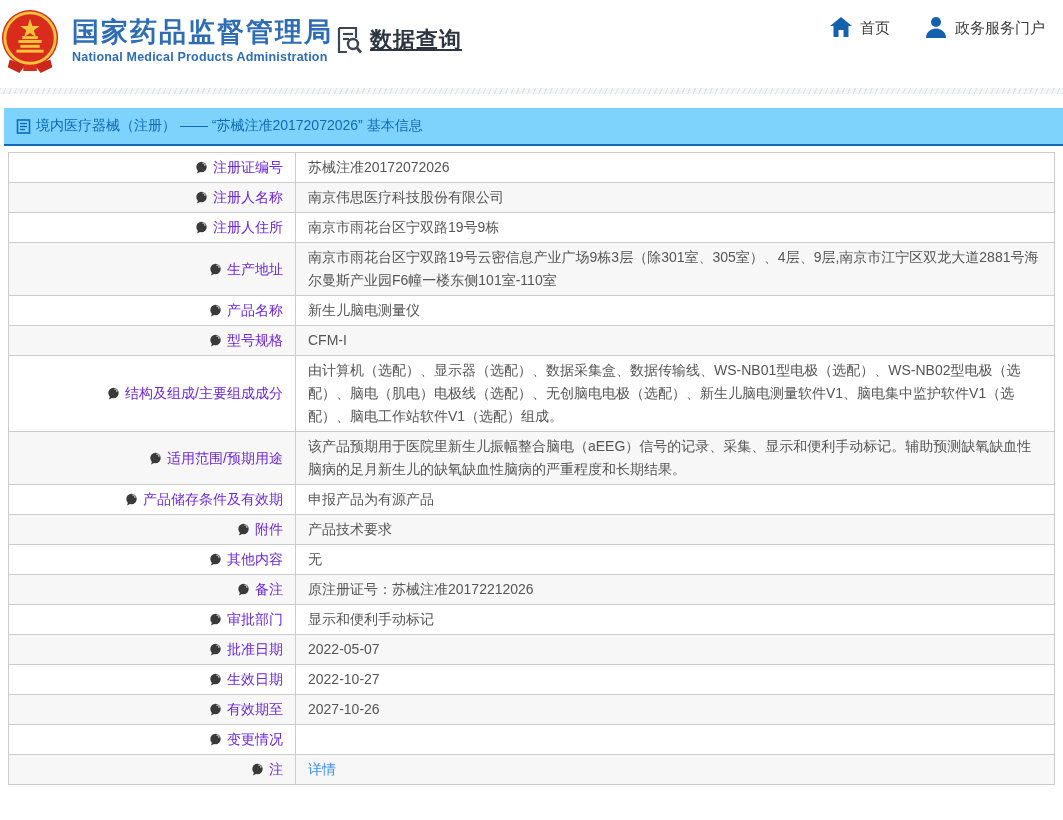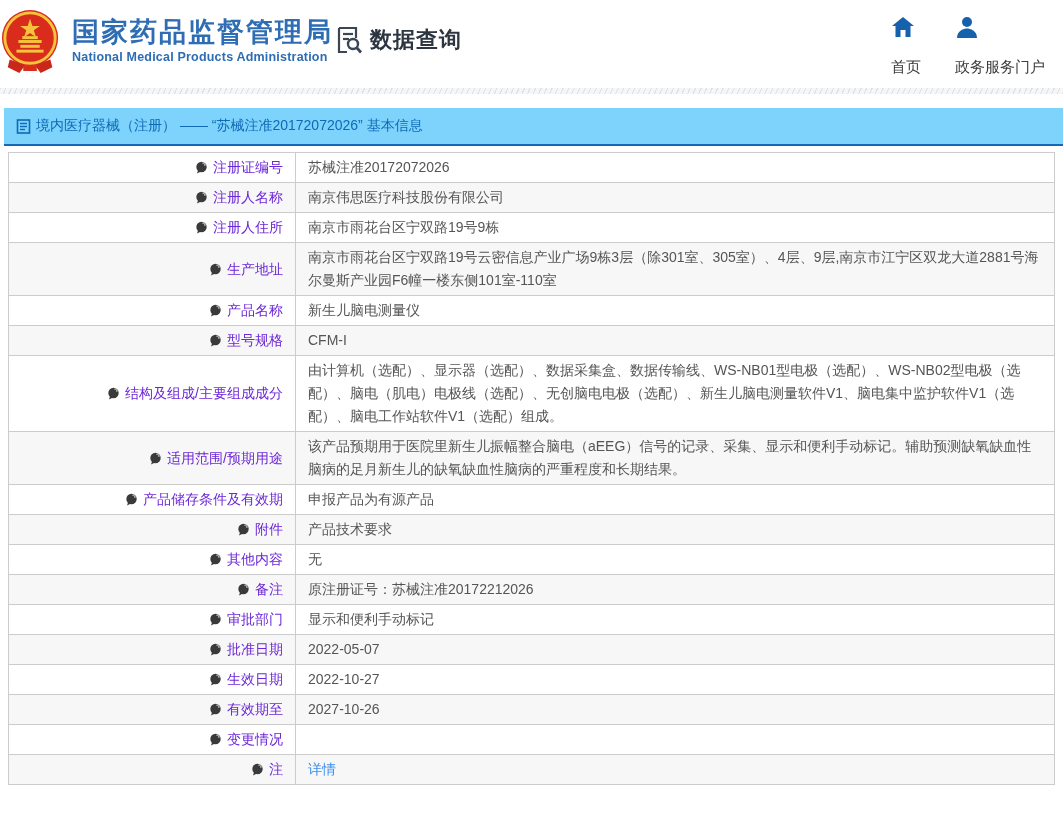--- a/index.html
+++ b/index.html
@@ -7,23 +7,23 @@
     font-family:"Liberation Sans","DejaVu Sans",sans-serif; }
   .page { position:relative; width:842px; height:820px; background:#fff; }
 
   
   .header { position:absolute; left:0; top:0; width:1063px; height:88px; background:#fff; }
   .emblem { position:absolute; left:0; top:8px; width:62px; height:66px; }
   .brand { position:absolute; left:72px; top:17px; }
   .brand-title { font-size:27px; font-weight:bold; color:#2e6db4; letter-spacing:2px; line-height:30px; }
   .brand-sub { font-size:12.5px; font-weight:bold; color:#2e6db4; margin-top:3px; letter-spacing:0.2px; }
   .data-query { position:absolute; left:334px; top:25px; display:flex; align-items:center; gap:6px; }
-  .data-query-text { font-size:22px; color:#2c3540; font-weight:600; letter-spacing:1px; }
+  .data-query-text { font-size:22px; color:#2c3540; font-weight:600; letter-spacing:1px;text-decoration:underline; }
   .quick-links { position:absolute; right:18px; top:16px; display:flex; gap:34px; }
-  .quick-link { display:flex; flex-direction:column; align-items:flex-start; gap:20px; cursor:pointer; }
+  .quick-link { display:flex; flex-direction:row; align-items:flex-end; gap:7px; cursor:pointer; }
   .quick-link .ql-label { font-size:15px; color:#3c3c3c; }
 
   
   .hatch { position:absolute; left:0; top:88px; width:1063px; height:6px;
     background:repeating-linear-gradient(115deg,#dde1e6 0px,#dde1e6 1px,#f5f6f8 1px,#f5f6f8 5px); }
 
   
   .breadcrumb { position:absolute; left:4px; top:108px; width:1063px; height:38px;
     background:#7dd3fc; border-bottom:2px solid #1568b3; display:flex; align-items:center; padding-left:12px; gap:5px; }
   .breadcrumb-text { font-size:14px; color:#0f6ab5; }

